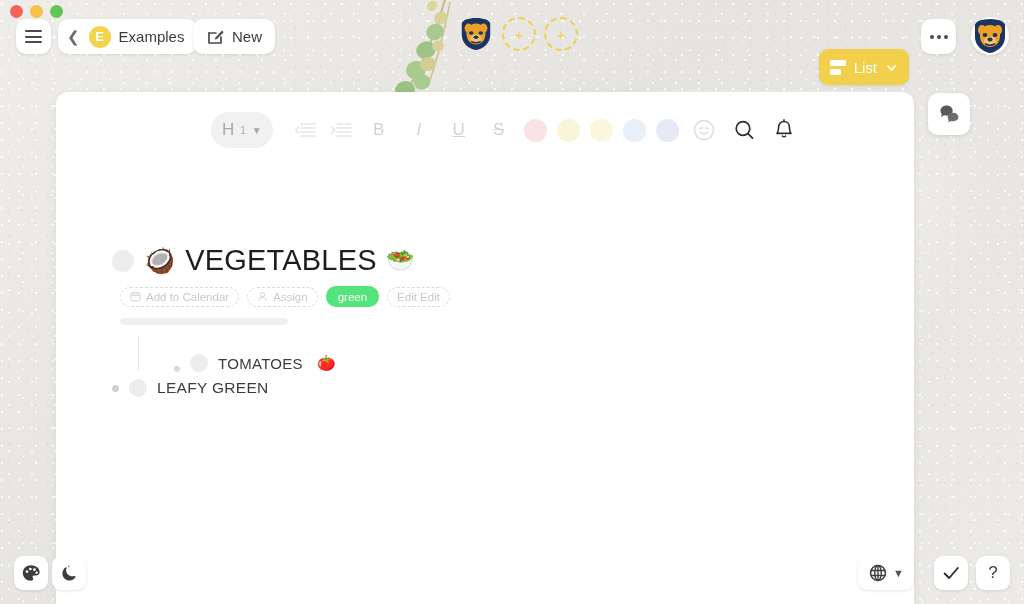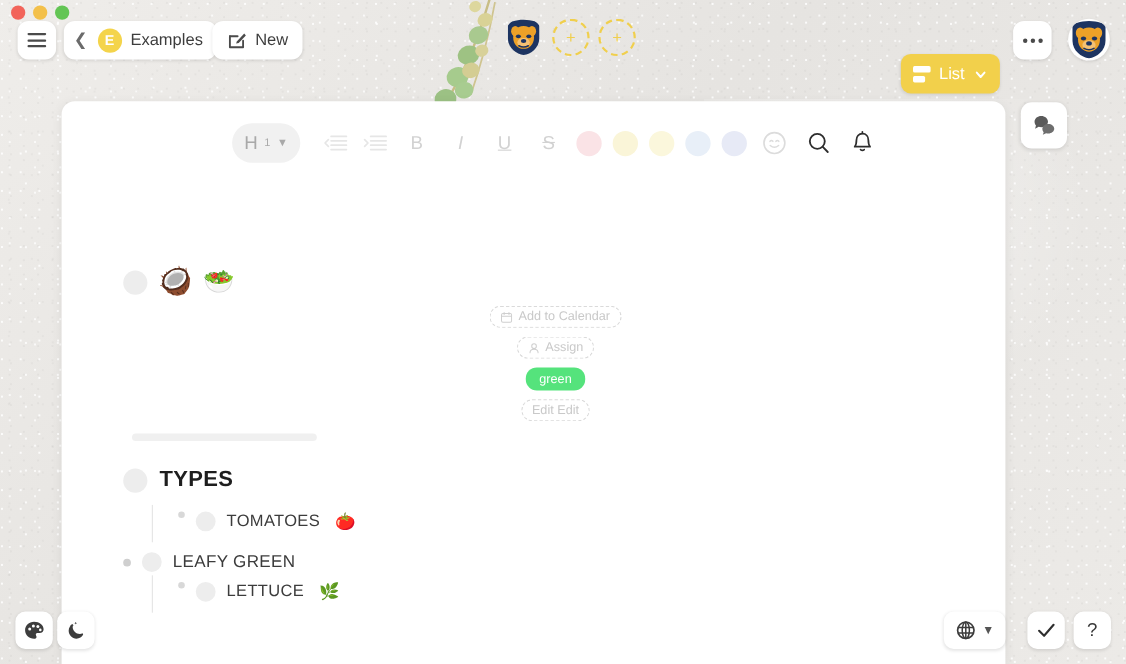--- a/index.html
+++ b/index.html
@@ -177,21 +177,21 @@
   }
   .chk.sm { width: 18px; height: 18px; }
 
   #title-row { display: flex; align-items: center; gap: 10px; }
   #title-emoji { font-size: 25px; line-height: 1; }
   #title-text {
     font-size: 29px; color: #1e1e1e; letter-spacing: 0.2px; font-weight: normal;
   }
   #title-emoji-right { font-size: 23px; line-height: 1; }
 
-  #chips-row { display: flex; align-items: center; gap: 8px; margin: 9px 0 0 8px; flex-direction: column; }
+  #chips-row { display: flex; align-items: center; gap: 8px; margin: 9px 0 0 8px; }
   .chip {
     height: 20px; padding: 0 9px;
     border: 1px dashed #dadada; border-radius: 10px;
     display: flex; align-items: center; gap: 5px;
     font-size: 11.5px; color: #c9c9c9; white-space: nowrap;
   }
   .chip.tag {
     border: none; background: #55e37c; color: #ffffff; font-size: 11.5px;
     padding: 0 12px; height: 21px;
   }
@@ -211,21 +211,21 @@
   .bullet.sm { width: 6px; height: 6px; background: #d8d8d8; }
   .node-label { font-size: 15.5px; color: #3c3c3c; letter-spacing: 0.3px; }
   .node-label.child { font-size: 15px; }
   .node-emoji { font-size: 15px; margin-left: 4px; }
 
   .children { margin-left: 26px; position: relative; padding-top: 2px; }
   .guide {
     position: absolute; left: 0; top: -4px; bottom: 2px;
     width: 1px; background: #e4e4e4;
   }
-  .child-row { display: flex; align-items: flex-start; gap: 10px; height: 30px; padding-left: 24px; }
+  .child-row { display: flex; align-items: flex-end; gap: 10px; height: 30px; padding-left: 36px; }
 
   
   .sq-button {
     position: absolute;
     width: 34px; height: 34px; border-radius: 9px;
     background: #ffffff; box-shadow: 0 1px 3px rgba(0,0,0,0.10);
     display: flex; align-items: center; justify-content: center;
   }
   #palette-button { left: 14px; top: 556px; }
   #moon-button    { left: 52px; top: 556px; }
@@ -382,20 +382,21 @@
       <path d="M11.3 19 q1.7 1.6 3.4 0" stroke="#2e2e2e" stroke-width="1.5" fill="none" stroke-linecap="round"></path>
       <path d="M13 2.8 v1.6" stroke="#2e2e2e" stroke-width="1.5" stroke-linecap="round"></path>
     </svg>
   </div>
 
   <div id="doc-body">
 
     <div id="title-row">
       <span class="chk"></span>
       <span id="title-emoji">🥥</span>
+      <span id="title-text">VEGETABLES</span>
       <span id="title-emoji-right">🥗</span>
     </div>
 
     <div id="chips-row">
       <span class="chip">
         <svg width="11" height="11" viewBox="0 0 12 12">
           <rect x="1" y="2.2" width="10" height="8.6" rx="1.4" stroke="#cfcfcf" stroke-width="1" fill="none"></rect>
           <path d="M1 4.8 h10" stroke="#cfcfcf" stroke-width="1"></path>
           <path d="M3.6 1.2 v2 M8.4 1.2 v2" stroke="#cfcfcf" stroke-width="1" stroke-linecap="round"></path>
         </svg>
@@ -407,24 +408,20 @@
           <path d="M2 10.5 C2 7.8 4 7 6 7 C8 7 10 7.8 10 10.5" stroke="#cfcfcf" stroke-width="1" fill="none" stroke-linecap="round"></path>
         </svg>
         <span>Assign</span>
       </span>
       <span class="chip tag">green</span>
       <span class="chip">Edit Edit</span>
     </div>
 
     <div id="placeholder-bar"></div>
 
-    <div id="section-row">
-      <span class="chk"></span>
-      <span id="section-text">TYPES</span>
-    </div>
 
     <div class="outline">
 
       <div class="node">
         <div class="children">
           <span class="guide"></span>
           <div class="child-row">
             <span class="bullet sm"></span>
             <span class="chk sm"></span>
             <span class="node-label child">TOMATOES</span>
@@ -432,29 +429,20 @@
           </div>
         </div>
       </div>
 
       <div class="node">
         <div class="node-row">
           <span class="bullet"></span>
           <span class="chk sm"></span>
           <span class="node-label">LEAFY GREEN</span>
         </div>
-        <div class="children">
-          <span class="guide"></span>
-          <div class="child-row">
-            <span class="bullet sm"></span>
-            <span class="chk sm"></span>
-            <span class="node-label child">LETTUCE</span>
-            <span class="node-emoji">🌿</span>
-          </div>
-        </div>
       </div>
 
 
     </div>
 
   </div>
 </div>
 
 <div id="comment-button">
   <svg width="24" height="24" viewBox="0 0 24 24">

